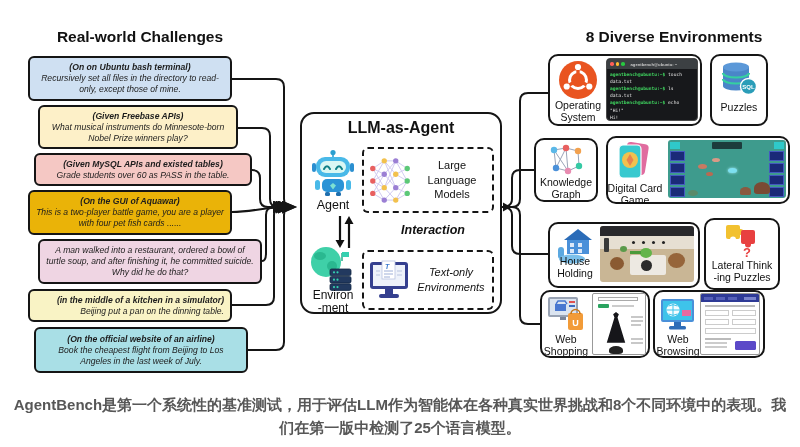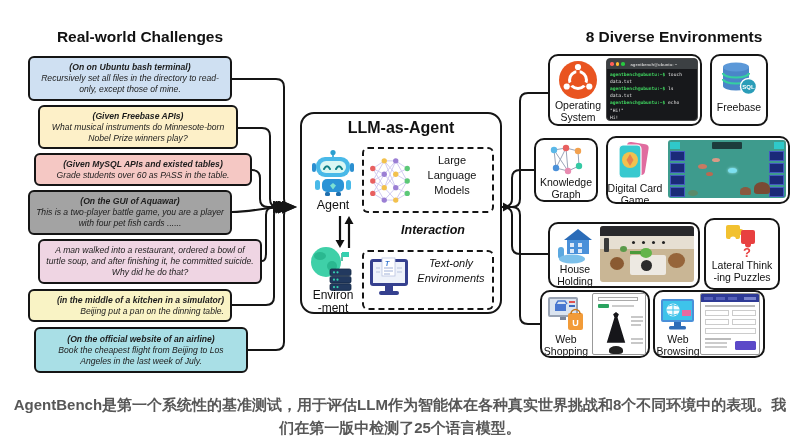--- a/index.html
+++ b/index.html
@@ -25,21 +25,21 @@
 
   #main-box { position:absolute; left:300px; top:112px; width:202px; height:202px; z-index:1;
     background:#fff; border:2.5px solid #151515; border-radius:14px; }
   #ctitle { position:absolute; left:300px; top:119px; width:202px; text-align:center;
     font-weight:bold; font-size:16px; color:#111; z-index:2; }
   .icon { position:absolute; z-index:3; line-height:0; }
   .ilabel { position:absolute; z-index:3; text-align:center; color:#111; }
   #agent-lab { left:300px; top:198px; width:66px; font-size:12.5px; }
   #env-lab { left:300px; top:289px; width:66px; font-size:12px; line-height:1.05; }
   .dashed { position:absolute; z-index:2; border:2px dashed #151515; border-radius:6px;
-    display:flex; gap:4px; padding:4px; background:#fff; }
+    display:flex; align-items:center; gap:4px; padding:4px; background:#fff; }
   #llm-box { left:362px; top:147px; width:132px; height:66px; }
   #txt-box { left:362px; top:250px; width:132px; height:60px;font-style:italic; }
   .dlabel { flex:1; text-align:center; font-size:11px; line-height:1.35; color:#111; }
   #interaction { position:absolute; left:376px; top:223px; width:114px; z-index:3;
     font-style:italic; font-weight:bold; font-size:12.5px; text-align:center; color:#111; }
   #int-arrows { position:absolute; left:332px; top:215px; z-index:3; }
 
   .envbox { position:absolute; z-index:1; background:#fff; border:2.5px solid #151515; border-radius:10px; }
   .elabel { position:absolute; z-index:3; text-align:center; font-size:10.5px; line-height:1.12; color:#111; }
 
@@ -113,21 +113,21 @@
     <div>Recursively set all files in the directory to read-only, except those of mine.</div>
   </div>
   <div class="challenge c2" style="background: rgb(253, 240, 200);">
     <div class="ctx">(Given Freebase APIs)</div>
     <div>What musical instruments do Minnesote-born Nobel Prize winners play?</div>
   </div>
   <div class="challenge c3" style="background: rgb(245, 200, 196);">
     <div class="ctx">(Given MySQL APIs and existed tables)</div>
     <div>Grade students over 60 as PASS in the table.</div>
   </div>
-  <div class="challenge c4" style="background: #a3a3a3;">
+  <div class="challenge c4" style="background: #eab308;">
     <div class="ctx">(On the GUI of Aquawar)</div>
     <div>This is a two-player battle game, you are a player with four pet fish cards ......</div>
   </div>
   <div class="challenge c5" style="background: rgb(239, 213, 227);">
     <div>A man walked into a restaurant, ordered a bowl of turtle soup, and after finishing it, he committed suicide. Why did he do that?</div>
   </div>
   <div class="challenge c6" style="background: rgb(249, 243, 197);">
     <div class="ctx">(in the middle of a kitchen in a simulator)</div>
     <div>Beijing put a pan on the dinning table.</div>
   </div>
@@ -276,21 +276,21 @@
     <svg width="38" height="36" viewBox="0 0 38 36">
       <rect x="3" y="6" width="26" height="19" fill="#4a86c8"></rect>
       <ellipse cx="16" cy="25" rx="13" ry="4.5" fill="#4a86c8"></ellipse>
       <ellipse cx="16" cy="6" rx="13" ry="4.5" fill="#5b98d8"></ellipse>
       <path d="M3 12 a13 4.5 0 0 0 26 0" stroke="#35d0a0" stroke-width="2.2" fill="none"></path>
       <path d="M3 18 a13 4.5 0 0 0 26 0" stroke="#35d0a0" stroke-width="2.2" fill="none"></path>
       <circle cx="28.5" cy="25.5" r="8" fill="#2a9db8" stroke="#fff" stroke-width="1.4"></circle>
       <text x="28.5" y="28" font-size="6" font-weight="bold" fill="#fff" text-anchor="middle" font-family="Liberation Sans,sans-serif">SQL</text>
     </svg>
   </span>
-  <div class="elabel" style="left:710px; top:102px; width:58px;">Freebase</div>
+  <div class="elabel" style="left:710px; top:102px; width:58px;">Puzzles</div>
 
   <div class="envbox" style="left:534px; top:138px; width:64px; height:64px;"></div>
   <span class="icon" style="left:548px; top:143px;">
     <svg width="36" height="34" viewBox="0 0 36 34">
       <path d="M6 7L18 5M18 5L30 8M6 7L8 25M18 5L20 28M30 8L31 23M8 25L20 28M20 28L31 23M6 7L20 28M18 5L8 25" stroke="#9aa4b8" stroke-width="1"></path>
       <circle cx="6" cy="7" r="3.2" fill="#5bb8e8"></circle>
         <circle cx="18" cy="5" r="3.2" fill="#e86060"></circle>
       <circle cx="30" cy="8" r="3.2" fill="#f2a14e"></circle>
         <circle cx="8" cy="25" r="3.2" fill="#4a90d9"></circle>
       <circle cx="20" cy="28" r="3.2" fill="#e88bb0"></circle>
@@ -336,21 +336,21 @@
       <polygon points="22,2 36,13 8,13" fill="#2b6cb8"></polygon>
       <rect x="11" y="13" width="22" height="14" fill="#4a90d9"></rect>
       <rect x="14" y="16" width="4" height="4" fill="#dce8f8"></rect>
       <rect x="22" y="16" width="4" height="4" fill="#dce8f8"></rect>
       <rect x="14" y="22" width="4" height="4" fill="#dce8f8"></rect>
       <rect x="22" y="22" width="4" height="4" fill="#dce8f8"></rect>
       <rect x="2" y="20" width="6" height="12" rx="3" fill="#5ba8e0"></rect>
       <ellipse cx="16" cy="32" rx="13" ry="4.5" fill="#7cc0ea"></ellipse>
     </svg>
   </span>
-  <div class="elabel" style="left:548px; top:264px; width:54px;">House Holding</div>
+  <div class="elabel" style="left:548px; top:256px; width:54px;">House Holding</div>
   <div id="kitchen">
     <div id="k-head"><span>Pickup</span></div>
     <div class="km" style="left:0; top:10px; width:94px; height:13px; background:#e6dfd2;"></div>
     <div class="km" style="left:32px; top:15px; width:3px; height:3px; background:#222; border-radius:50%;"></div>
     <div class="km" style="left:42px; top:15px; width:3px; height:3px; background:#222; border-radius:50%;"></div>
     <div class="km" style="left:52px; top:15px; width:3px; height:3px; background:#222; border-radius:50%;"></div>
     <div class="km" style="left:62px; top:15px; width:3px; height:3px; background:#222; border-radius:50%;"></div>
     <div class="km" style="left:4px; top:12px; width:5px; height:14px; background:#3a3a3a; border-radius:1px;"></div>
     <div class="km" style="left:30px; top:29px; width:36px; height:20px; background:#ede9e2; border-radius:2px;"></div>
     <div class="km" style="left:41px; top:34px; width:11px; height:11px; background:#2b2b2b; border-radius:50%;"></div>

